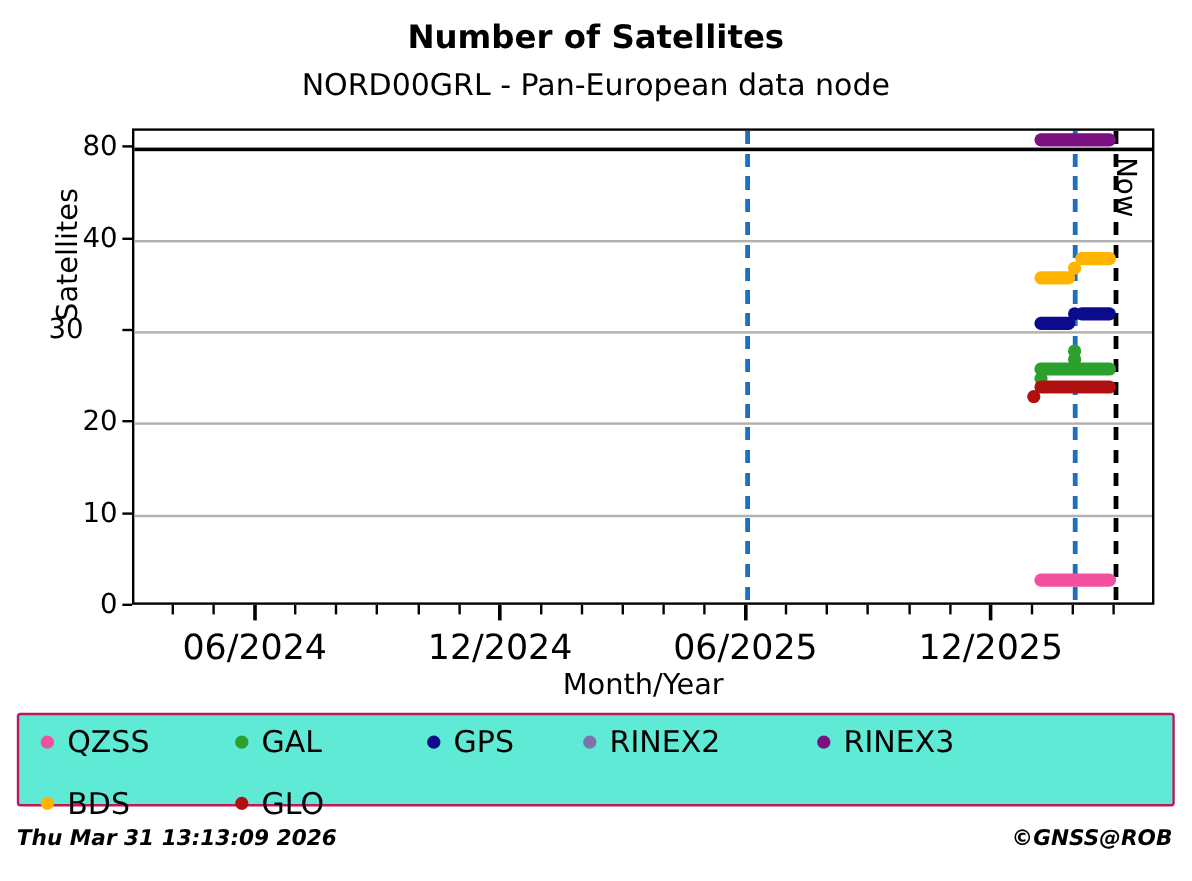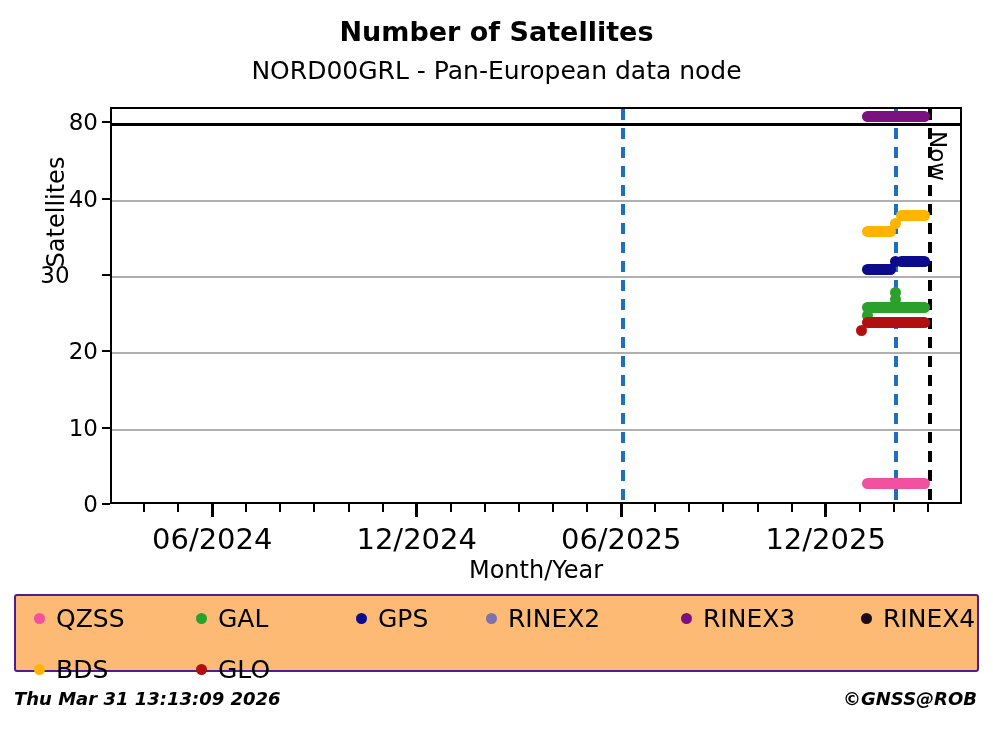--- a/index.html
+++ b/index.html
@@ -181,23 +181,23 @@
     white-space: nowrap;
   }
 
   
   #legend {
     position: absolute;
     left: 14px;
     top: 594px;
     width: 965px;
     height: 78px;
-    border: 2px solid #4c1d95;
+    border: 2px solid #be185d;
     box-sizing: border-box;
-    background: #fdba74;
+    background: #5eead4;
     border-radius: 3px;
   }
   .legend-row {
     position: absolute;
     left: 0;
     width: 100%;
     height: 36px;
   }
   .legend-item {
     position: absolute;
@@ -338,24 +338,20 @@
         <span class="legend-text">GPS</span>
       </div>
       <div class="legend-item" style="left: 470px;">
         <span class="legend-dot" style="background: rgb(125, 114, 172);"></span>
         <span class="legend-text">RINEX2</span>
       </div>
       <div class="legend-item" style="left: 665px;">
         <span class="legend-dot" style="background: rgb(123, 16, 128);"></span>
         <span class="legend-text">RINEX3</span>
       </div>
-      <div class="legend-item" style="left: 845px;">
-        <span class="legend-dot" style="background: rgb(26, 10, 24);"></span>
-        <span class="legend-text">RINEX4</span>
-      </div>
     </div>
   <div class="legend-row" id="legend-row-2" style="top:40px;margin-top:15px;">
       <div class="legend-item" style="left: 18px;">
         <span class="legend-dot" style="background: rgb(255, 180, 0);"></span>
         <span class="legend-text">BDS</span>
       </div>
       <div class="legend-item" style="left: 180px;">
         <span class="legend-dot" style="background: rgb(176, 16, 16);"></span>
         <span class="legend-text">GLO</span>
       </div>

